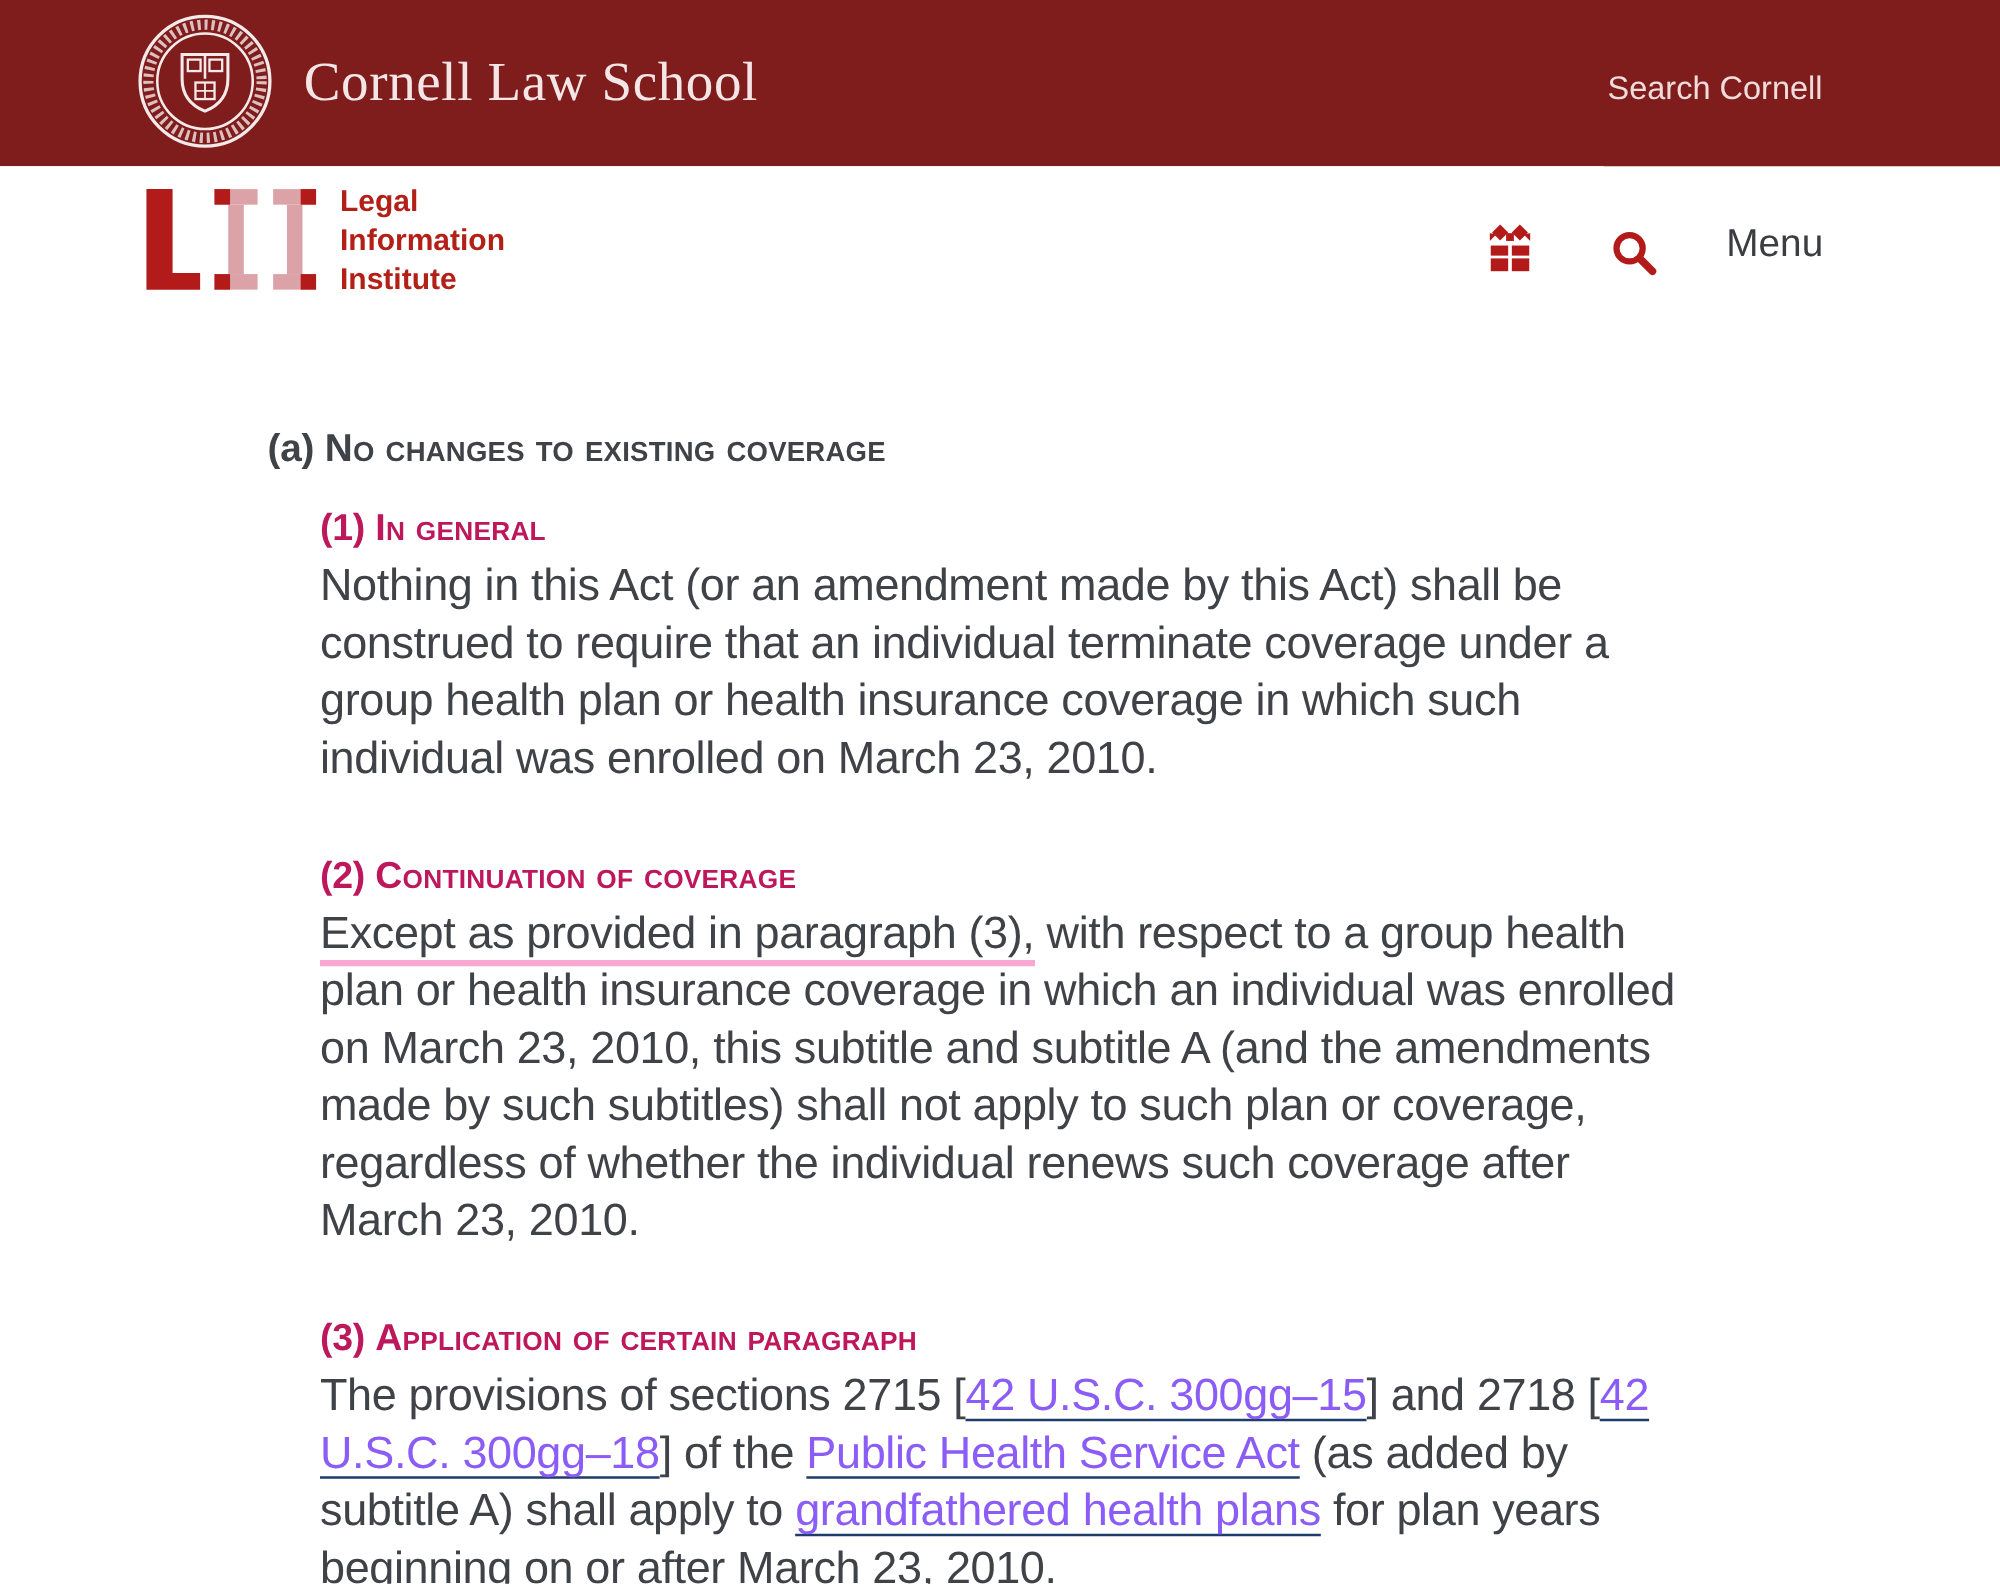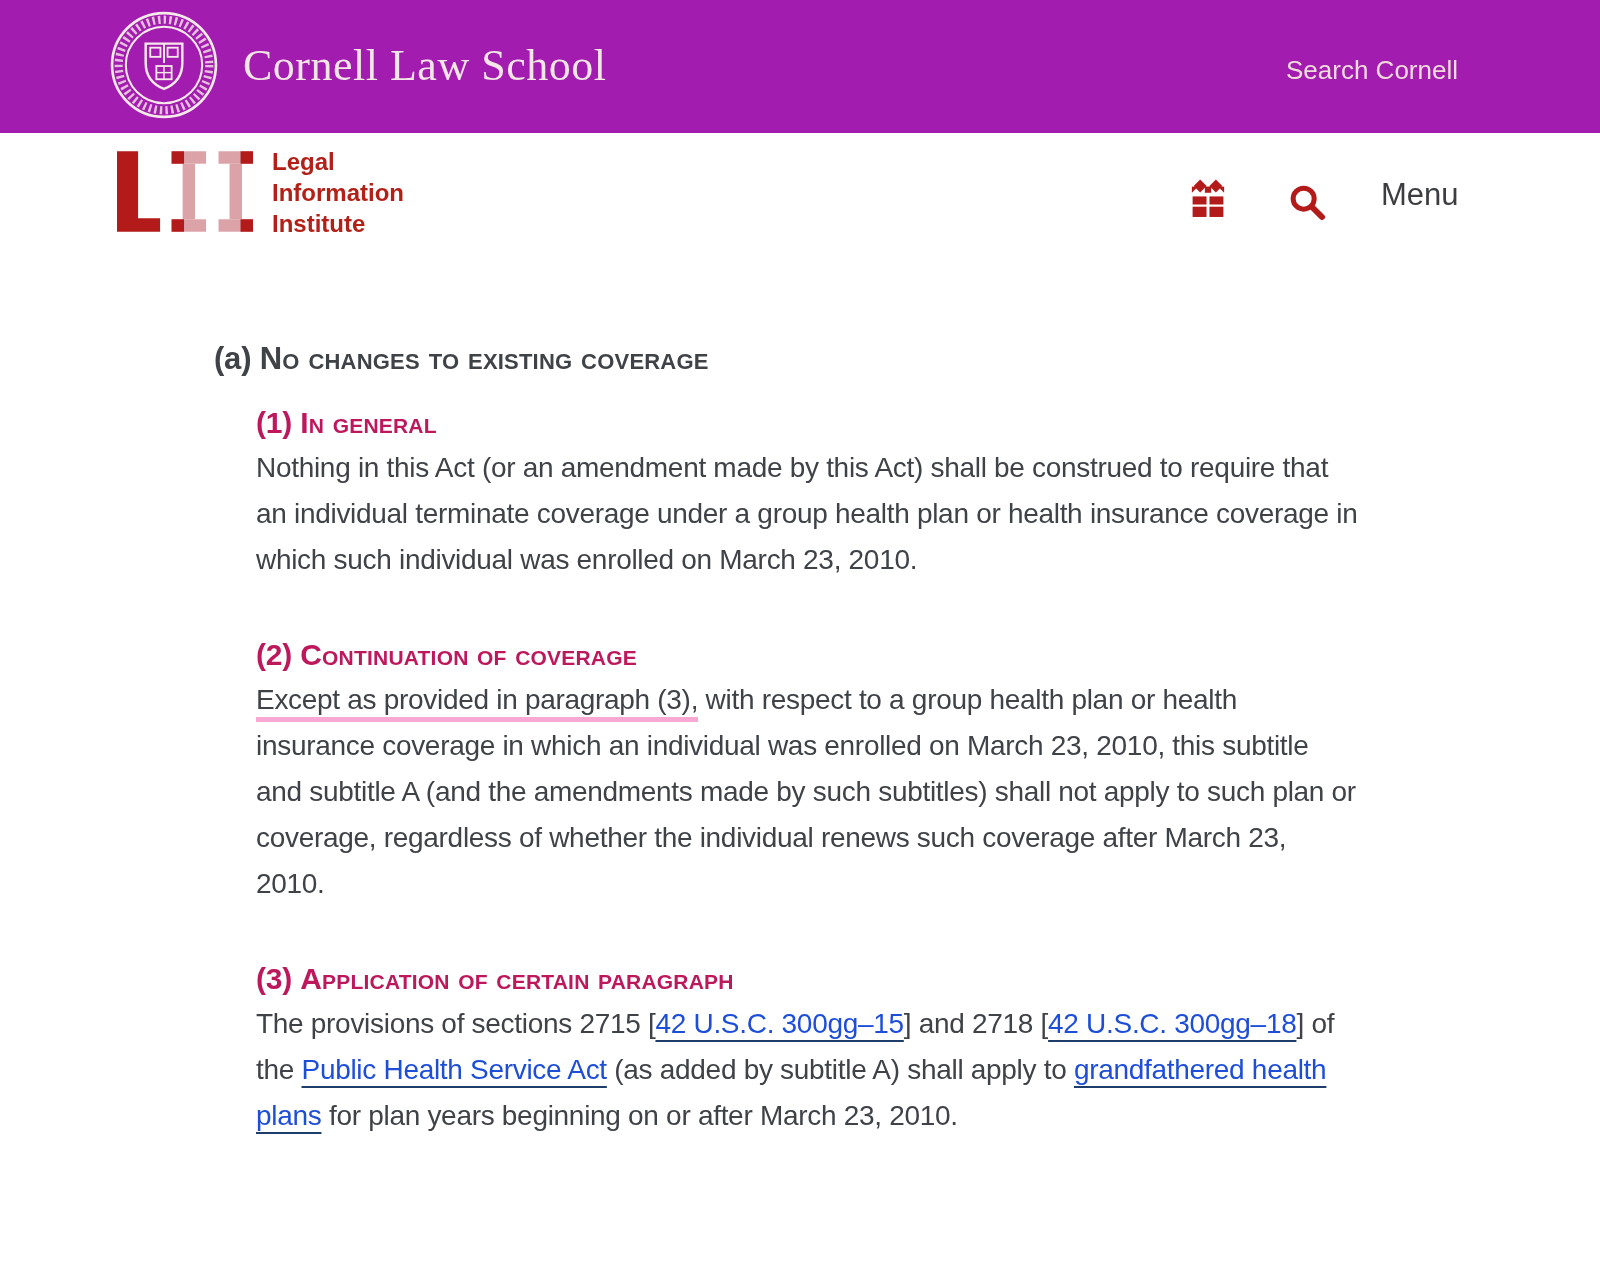--- a/index.html
+++ b/index.html
@@ -6,21 +6,21 @@
   html,body { background:#ffffff; }
   body {
     width:1600px; height:1267px; position:relative;
     font-family:"Liberation Sans", sans-serif;
     color:#3f4247;
   }
 
   
   .banner {
     position:relative; width:1600px; height:133px;
-    background:#a21caf;
+    background:#7f1d1d;
     text-align:center;
   }
   .seal { position:absolute; left:108px; top:9px; width:112px; height:112px; display:block; }
   .school-name {
     position:absolute; left:243px; top:40px;
     font-family:"Liberation Serif", serif;
     font-size:44px; font-weight:400; color:#f4e6e6;
     letter-spacing:0.5px; text-decoration:none; white-space:nowrap;
   }
   .search-cornell {
@@ -53,29 +53,29 @@
     margin:0 0 24px 0; letter-spacing:-0.2px;
   }
   .smallcaps { font-variant:small-caps; letter-spacing:0.2px; }
   .subsection { margin:50px 0 0 42px; }
   .subsection:first-of-type { margin-top:0; }
   .sub-heading {
     font-size:30px; font-weight:bold; color:#be185d;
     margin:0; line-height:44px; letter-spacing:-0.2px;
   }
   .statute-p {
-    width:1105px; font-size:28px; line-height:46px;
+    width:1105px; font-size:36px; line-height:46px;
     color:#3f4247; letter-spacing:-0.3px; margin:0;
   }
   .annotated {
     border-bottom:5px solid #f9a8d4;
     padding-bottom:2px;
   }
   .statute-link {
-    color:#1d4ed8; text-decoration:underline;
+    color:#8b5cf6; text-decoration:underline;
     text-decoration-thickness:2px; text-underline-offset:7px;
     text-decoration-color:#1f3d6b;
   }
 </style>
 </head>
 <body>
 
 <div class="banner">
   <a class="seal" href="#">
     <svg viewBox="0 0 110 110" width="112" height="112">

